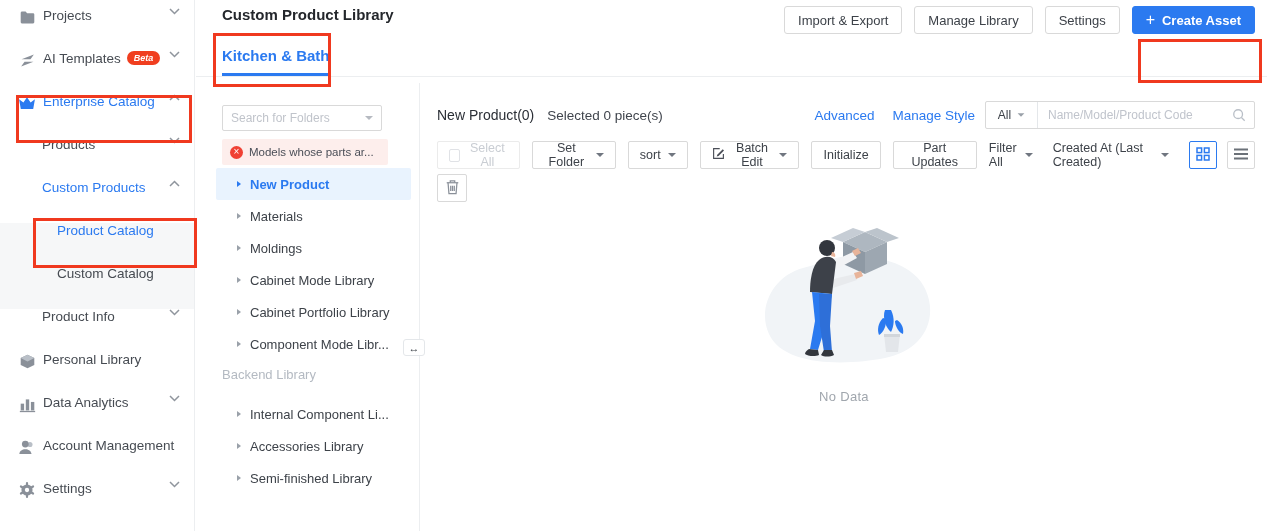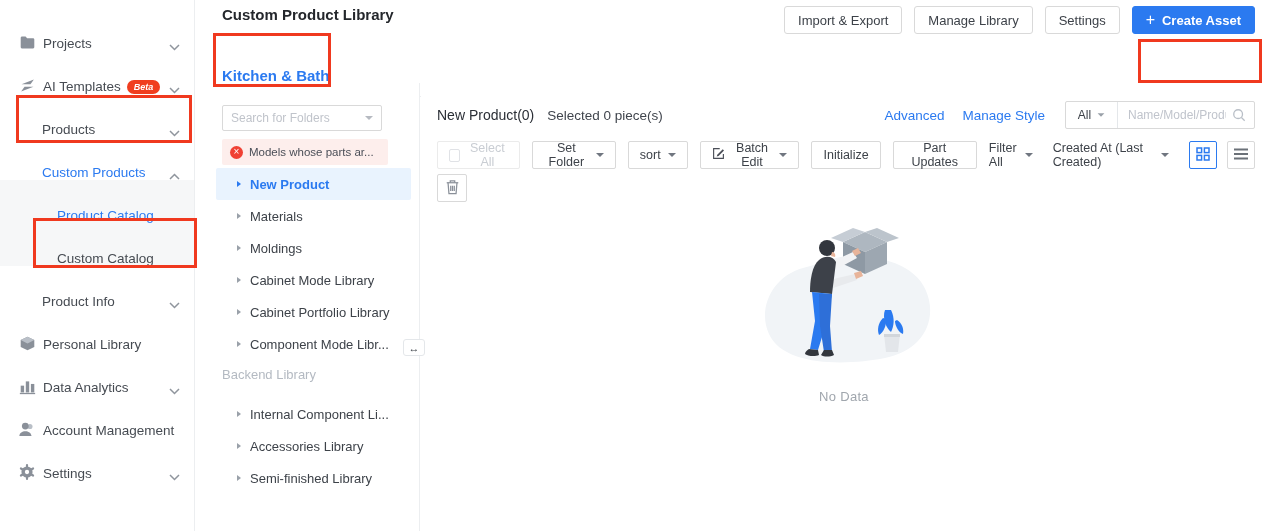--- a/index.html
+++ b/index.html
@@ -2,33 +2,33 @@
 <html><head>
 <meta charset="utf-8">
 <style>
   * { margin:0; padding:0; box-sizing:border-box; }
   html,body { background:#fff; }
   body { font-family:"Liberation Sans", sans-serif; }
   .app { position:relative; width:1267px; height:531px; background:#fff; overflow:hidden; }
 
   
   .sidebar { position:absolute; left:0; top:0; width:195px; height:531px; background:#fff; border-right:1px solid #eceef0; padding-top:8px; }
-  .side-item { height:43px; display:flex; align-items:flex-end; padding:0 14px 0 18px; font-size:13.5px; color:#464b52; cursor:pointer; }
+  .side-item { height:43px; display:flex; align-items:flex-start; padding:0 14px 0 18px; font-size:13.5px; color:#464b52; cursor:pointer; }
   .side-item .ic { width:18px; height:18px; display:flex; align-items:center; justify-content:center; margin-right:7px; flex:0 0 18px; }
   .side-item.lvl2 { padding-left:42px; }
   .side-item.lvl3 { padding-left:57px; }
   .side-item.blue { color:#2b7af0; }
   .subgroup { background:#f6f7f8; }
   .chev { margin-left:auto; display:flex; align-items:center; }
   .badge-beta { background:#f03e1f; color:#fff; font-size:9px; font-style:italic; padding:1.5px 7px 2.5px; border-radius:9px; margin-left:6px; font-weight:bold; }
 
   
   .content-header { position:absolute; left:196px; top:0; right:0; height:83px; background:#fff; }
   .page-title { position:absolute; left:26px; top:6px; font-size:15px; font-weight:bold; color:#24272c; }
-  .tabbar { position:absolute; left:0; right:0; top:58px; height:39px; border-bottom:1px solid #eceef0; display:flex; align-items:stretch; }
+  .tabbar { position:absolute; left:0; right:0; top:38px; height:39px; border-bottom:1px solid #eceef0; display:flex; align-items:stretch; }
   .tab { margin-left:22px; font-size:15px; color:#3f444b; display:flex; align-items:center; cursor:pointer; }
   .tab:first-child { margin-left:26px; }
   .tab.active { color:#2b7af0; font-weight:bold; border-bottom:3px solid #2b7af0; }
   .header-actions { position:absolute; right:12px; top:3px; display:flex; gap:12px; align-items:center; height:34px; }
   .btn { height:28px; background:#fff; border:1px solid #d9d9d9; border-radius:3px; padding:0 13px; font-size:13px; color:#3d4249; display:flex; align-items:center; cursor:pointer; font-family:inherit; }
   .btn-primary { background:#2b7af0; border-color:#2b7af0; color:#fff; font-weight:bold; gap:7px; }
   .plus { font-weight:normal; font-size:16px; line-height:1; }
 
   
   .folder-panel { position:absolute; left:196px; top:83px; width:224px; bottom:0; border-right:1px solid #eceef0; background:#fff; overflow:hidden; }
@@ -48,21 +48,21 @@
   .resize-handle { position:absolute; left:403px; top:339px; width:22px; height:17px; background:#fff; border:1px solid #e4e7ea; border-radius:3px; display:flex; align-items:center; justify-content:center; font-size:11px; color:#3d4249; z-index:6; cursor:ew-resize; }
 
   
   .main { position:absolute; left:421px; top:83px; right:0; bottom:0; background:#fff; }
   .main-head { display:flex; align-items:center; height:30px; margin:17px 12px 0 16px; }
   .m-title { font-size:14px; color:#2b2f36; margin-right:13px; }
   .m-selected { font-size:13.5px; color:#40454d; }
   .head-right { margin-left:auto; display:flex; align-items:center; }
   .link { color:#2b7af0; font-size:13.5px; cursor:pointer; }
   .link + .link { margin-left:18px; }
-  .search-group { margin-left:20px; width:190px; height:28px; border:1px solid #d9d9d9; border-radius:2px; display:flex; align-items:center; }
+  .search-group { margin-left:10px; width:270px; height:28px; border:1px solid #d9d9d9; border-radius:2px; display:flex; align-items:center; }
   .sg-select { width:52px; height:100%; border-right:1px solid #e4e7ea; display:flex; align-items:center; justify-content:center; gap:6px; font-size:12px; color:#3d4249; cursor:pointer; }
   .sg-select .caret-down { border-top-color:#9aa1a9; transform:scale(.85); }
   .search-group input { border:none; outline:none; flex:1; min-width:0; padding:0 6px 0 10px; font-size:12px; font-family:inherit; color:#4a4e57; background:transparent; }
   .search-group input::placeholder { color:#c0c4cc; }
   .sg-icon { margin-right:8px; display:flex; cursor:pointer; }
 
   .toolbar { display:flex; align-items:center; margin:11px 12px 0 16px; gap:12px; }
   .tb-btn { height:28px; background:#fff; border:1px solid #d9d9d9; border-radius:2px; padding:0 11px; font-size:12.5px; color:#3d4249; display:flex; align-items:center; gap:7px; cursor:pointer; font-family:inherit; }
   .tb-btn.disabled { color:#c9cdd3; border-color:#ebebeb; cursor:default; }
   .cbx { width:13px; height:13px; border:1px solid #e0e2e6; border-radius:2px; background:#fff; }
@@ -114,20 +114,33 @@
       </span>
       <span>AI Templates</span>
       <span class="badge-beta">Beta</span>
       <span class="chev">
           <svg width="11" height="7" viewBox="0 0 11 7">
             <path d="M1 1l4.5 4.5L10 1" stroke="#8f959d" stroke-width="1.5" fill="none"></path>
           </svg>
         </span>
     </div>
 
+    <div class="side-item blue">
+      <span class="ic">
+        <svg width="18" height="15" viewBox="0 0 20 16">
+            <path d="M1.2 3.2L6 7l4-6 4 6 4.8-3.8L16.9 14H3.1z" fill="#2b7af0"></path>
+          </svg>
+      </span>
+      <span>Enterprise Catalog</span>
+      <span class="chev">
+          <svg width="11" height="7" viewBox="0 0 11 7">
+            <path d="M1 6l4.5-4.5L10 6" stroke="#8f959d" stroke-width="1.5" fill="none"></path>
+          </svg>
+        </span>
+    </div>
 
     <div class="side-item lvl2">
       <span>Products</span>
       <span class="chev">
           <svg width="11" height="7" viewBox="0 0 11 7">
             <path d="M1 1l4.5 4.5L10 1" stroke="#8f959d" stroke-width="1.5" fill="none"></path>
           </svg>
         </span>
     </div>
 

